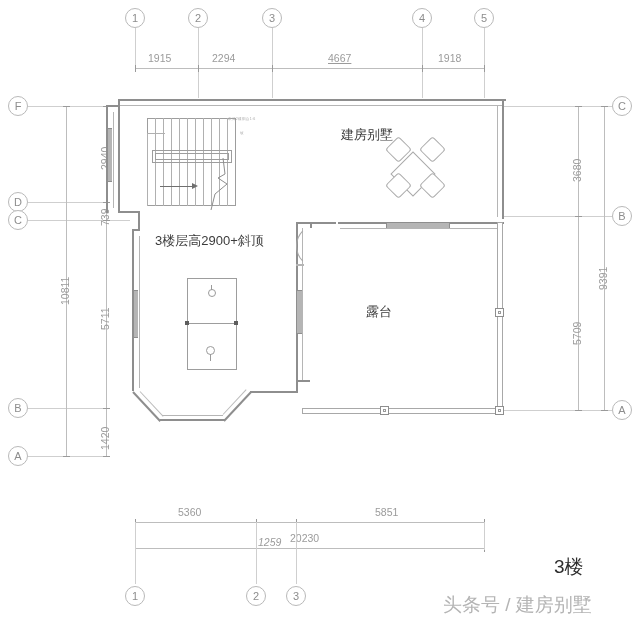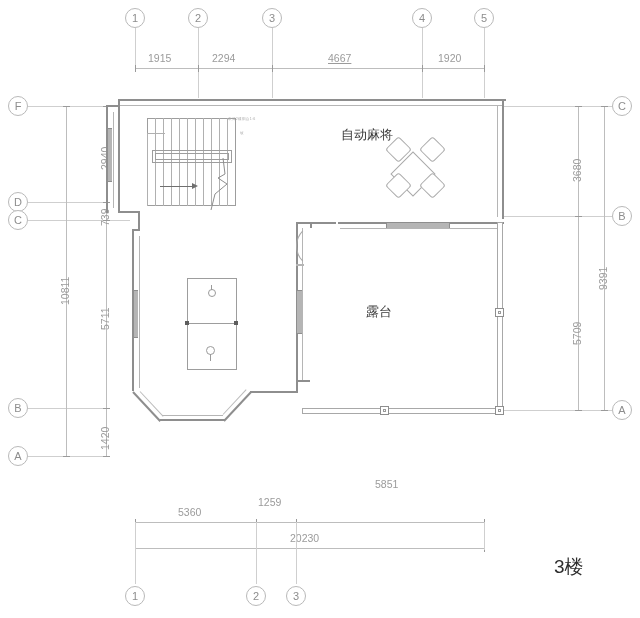--- a/index.html
+++ b/index.html
@@ -93,21 +93,21 @@
   <div class="dimline h" style="left:135px;top:68px;width:349px;"></div>
   <div class="tick v" style="left:135px;top:65px;"></div>
   <div class="tick v" style="left:198px;top:65px;"></div>
   <div class="tick v" style="left:272px;top:65px;"></div>
   <div class="tick v" style="left:422px;top:65px;"></div>
   <div class="tick v" style="left:484px;top:65px;"></div>
 
   <div class="dimtxt" style="left:148px;top:52px;">1915</div>
   <div class="dimtxt" style="left:212px;top:52px;">2294</div>
   <div class="dimtxt" style="left:328px;top:52px;text-decoration:underline;">4667</div>
-  <div class="dimtxt" style="left:438px;top:52px;">1920</div>
+  <div class="dimtxt" style="left:438px;top:52px;">1918</div>
 
   <div class="bubble" style="left:8px;top:96px;">F</div>
   <div class="bubble" style="left:8px;top:192px;">D</div>
   <div class="bubble" style="left:8px;top:210px;">C</div>
   <div class="bubble" style="left:8px;top:398px;">B</div>
   <div class="bubble" style="left:8px;top:446px;">A</div>
 
   <div class="gl h" style="left:28px;top:106px;width:92px;"></div>
   <div class="gl h" style="left:28px;top:202px;width:78px;"></div>
   <div class="gl h" style="left:28px;top:220px;width:102px;"></div>
@@ -227,58 +227,60 @@
   <div class="arrowline" style="left:160px;top:186px;width:34px;"></div>
   <div class="arrowhead" style="left:192px;top:183px;"></div>
 
   <svg style="position:absolute;left:205px;top:158px;width:30px;height:52px;" viewBox="0 0 30 52">
     <polyline points="18,0 20,16 13,20 22,26 10,36 6,52" fill="none" stroke="#8d8d8d" stroke-width="1"></polyline>
   </svg>
 
   <div class="tinynote" style="left:228px;top:117px;">表体2楼阳台1:6</div>
   <div class="tinynote" style="left:240px;top:131px;">坡</div>
 
-  <div class="label roomlabel" style="left:341px;top:126px;">自动麻将</div>
+  <div class="label roomlabel" style="left:341px;top:126px;">建房别墅</div>
 
   <div class="mjtable" style="left:397px;top:158px;width:32px;height:32px;"></div>
   <div class="chair" style="left:389px;top:140px;width:19px;height:19px;transform:rotate(45deg);"></div>
   <div class="chair" style="left:423px;top:140px;width:19px;height:19px;transform:rotate(45deg);"></div>
   <div class="chair" style="left:389px;top:176px;width:19px;height:19px;transform:rotate(45deg);"></div>
   <div class="chair" style="left:423px;top:176px;width:19px;height:19px;transform:rotate(45deg);"></div>
 
   <div class="label roomlabel" style="left:366px;top:303px;">露台</div>
 
+  <div class="label notelabel" style="left:155px;top:232px;">3楼层高2900+斜顶</div>
 
   <div class="fixbox" style="left:187px;top:278px;width:50px;height:92px;"></div>
   <div class="gl h" style="left:187px;top:323px;width:50px;background:#9d9d9d;"></div>
   <div class="dot" style="left:185px;top:321px;width:4px;height:4px;"></div>
   <div class="dot" style="left:234px;top:321px;width:4px;height:4px;"></div>
   <div class="circ" style="left:208px;top:289px;width:8px;height:8px;"></div>
   <div class="gl v" style="left:211px;top:285px;height:5px;background:#9a9a9a;"></div>
   <div class="circ" style="left:206px;top:346px;width:9px;height:9px;"></div>
   <div class="gl v" style="left:210px;top:354px;height:7px;background:#9a9a9a;"></div>
 
   <div class="dimline h" style="left:135px;top:522px;width:349px;"></div>
   <div class="dimline h" style="left:135px;top:548px;width:349px;"></div>
   <div class="tick v" style="left:135px;top:519px;"></div>
   <div class="tick v" style="left:256px;top:519px;"></div>
   <div class="tick v" style="left:296px;top:519px;"></div>
   <div class="tick v" style="left:484px;top:519px;"></div>
   <div class="tick v" style="left:135px;top:545px;"></div>
   <div class="tick v" style="left:484px;top:545px;"></div>
 
   <div class="dimtxt" style="left:178px;top:506px;">5360</div>
-  <div class="dimtxt" style="left:258px;top:496px;">1259</div>
-  <div class="dimtxt" style="left:375px;top:478px;">5851</div>
+  <div class="dimtxt" style="left:258px;top:536px;font-style:italic;">1259</div>
+  <div class="dimtxt" style="left:375px;top:506px;">5851</div>
   <div class="dimtxt" style="left:290px;top:532px;">20230</div>
 
   <div class="gl v" style="left:135px;top:522px;height:62px;"></div>
   <div class="gl v" style="left:256px;top:522px;height:62px;"></div>
   <div class="gl v" style="left:296px;top:522px;height:62px;"></div>
   <div class="gl v" style="left:484px;top:522px;height:28px;"></div>
 
   <div class="bubble" style="left:125px;top:586px;">1</div>
   <div class="bubble" style="left:246px;top:586px;">2</div>
   <div class="bubble" style="left:286px;top:586px;">3</div>
 
   <div class="title" style="left:554px;top:554px;">3楼</div>
+  <div class="watermark" style="left:443px;top:592px;">头条号 / 建房别墅</div>
 
 </div>
 
 </body></html>

